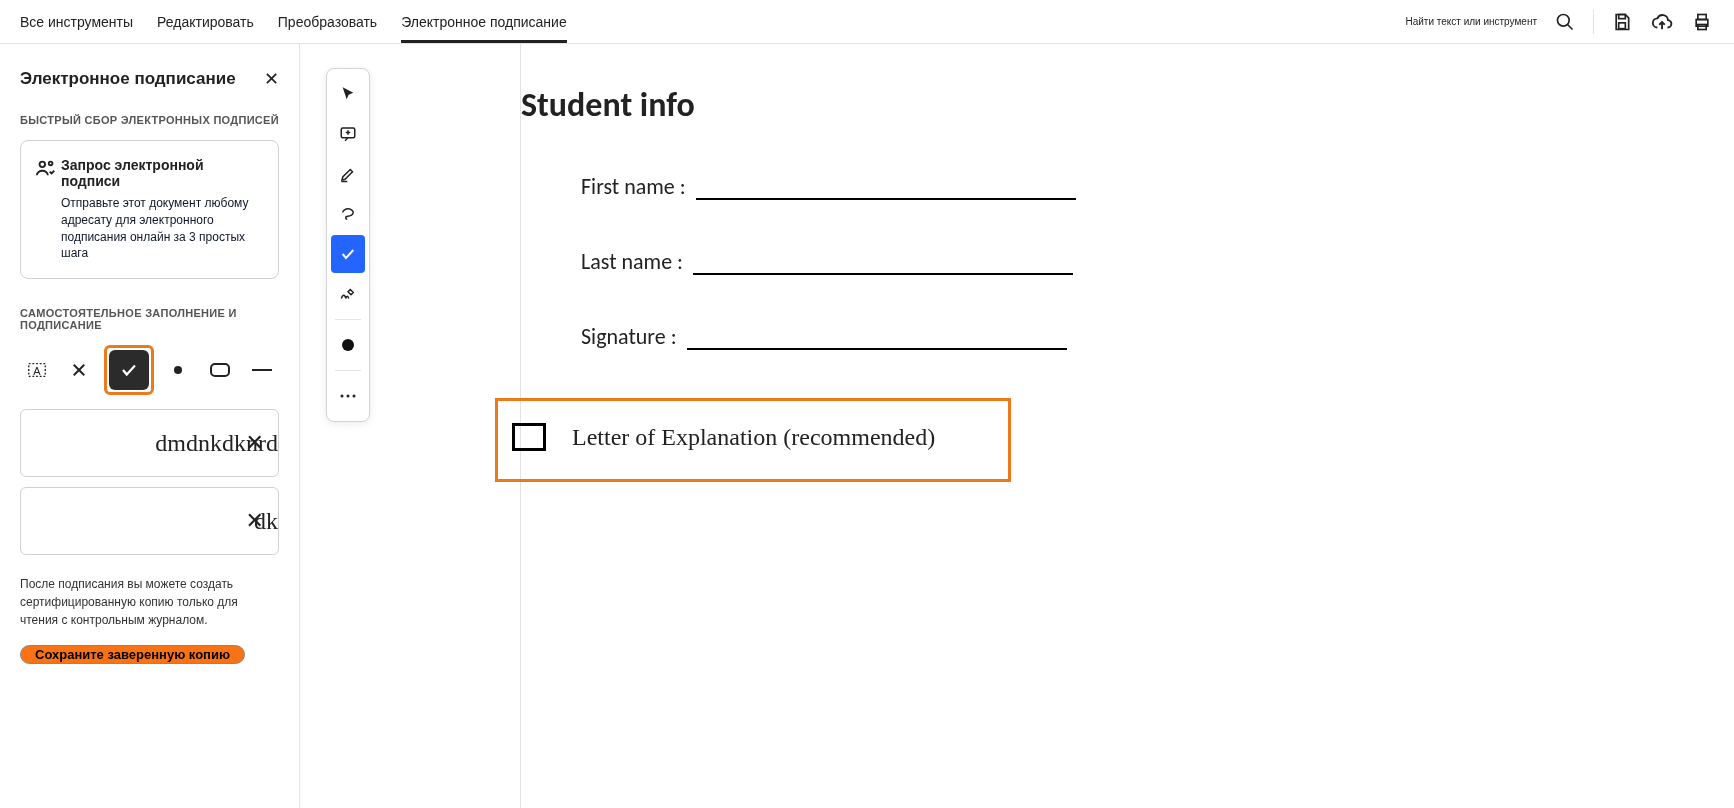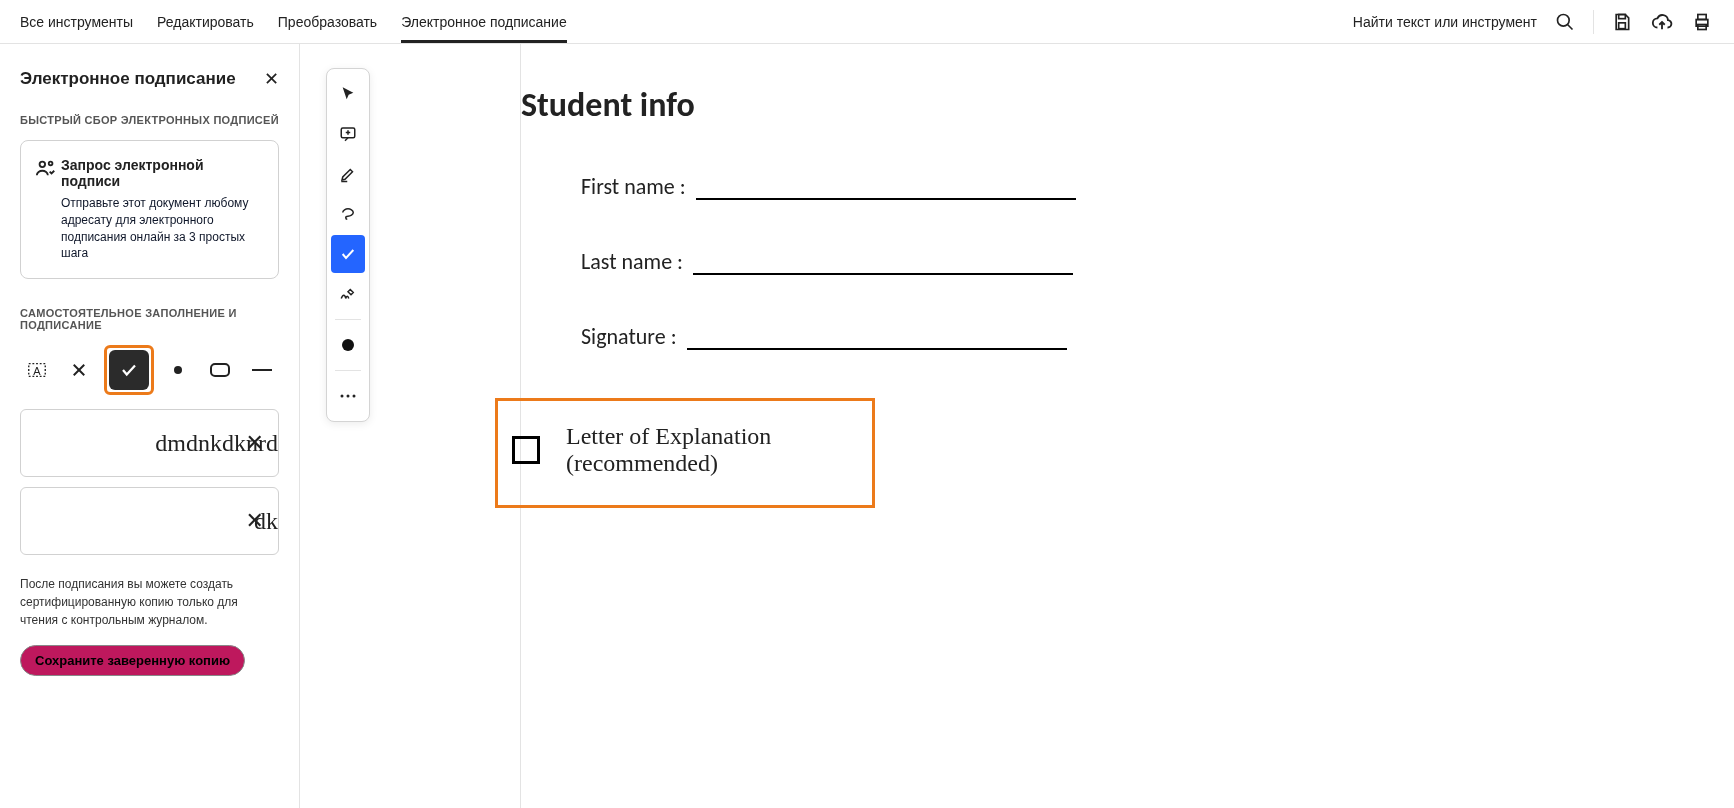--- a/index.html
+++ b/index.html
@@ -3,53 +3,53 @@
 <meta charset="utf-8">
 <style>
 * { box-sizing: border-box; margin: 0; padding: 0; }
 body { font-family: -apple-system, BlinkMacSystemFont, "Segoe UI", Arial, sans-serif; font-size: 14px; color: #222; background: #fff; }
 .top-bar { display: flex; align-items: center; height: 44px; border-bottom: 1px solid #e3e3e3; padding: 0 20px; }
 .tabs { display: flex; gap: 24px; flex: 1; }
 .tab { padding: 12px 0; font-size: 14px; color: #222; cursor: pointer; position: relative; }
 .tab.active { font-weight: 400; }
 .tab.active::after { content: ""; position: absolute; left: 0; right: 0; bottom: -1px; height: 3px; background: #222; }
 .top-right { display: flex; align-items: center; gap: 16px; }
-.search-hint { color: #222; font-size: 14px; }
+.search-hint { color: #222; font-size: 10px; }
 .icon-btn { width: 24px; height: 24px; display: flex; align-items: center; justify-content: center; cursor: pointer; }
 .divider-v { width: 1px; height: 24px; background: #e3e3e3; }
 .main { display: flex; height: calc(100vh - 44px); }
 .sidebar { width: 300px; border-right: 1px solid #e3e3e3; padding: 24px 20px; }
 .sidebar-header { display: flex; align-items: center; justify-content: space-between; margin-bottom: 24px; }
 .sidebar-title { font-size: 17px; font-weight: 600; }
 .close-x { font-size: 18px; cursor: pointer; color: #222; }
 .section-label { font-size: 11px; font-weight: 600; letter-spacing: 0.3px; color: #555; margin-bottom: 14px; text-transform: uppercase; }
 .request-card { border: 1px solid #d1d1d1; border-radius: 8px; padding: 16px 14px; display: flex; gap: 4px; margin-bottom: 28px; }
 .request-card .card-icon { flex: 0 0 22px; }
 .request-card .card-title { font-weight: 600; font-size: 14px; margin-bottom: 6px; }
 .request-card .card-desc { font-size: 12px; color: #0f172a; line-height: 1.4; }
 .tool-row { display: flex; align-items: center; gap: 8px; margin-bottom: 14px; }
 .tool-btn { width: 40px; height: 40px; display: flex; align-items: center; justify-content: center; border-radius: 6px; cursor: pointer; }
 .tool-btn.selected-dark { background: #2b2b2b; color: #fff; border-radius:6px;}
 .highlight-frame { border: 3px solid #ec7a1a; border-radius: 6px; padding: 2px; }
 .sig-box { border: 1px solid #d1d1d1; border-radius: 6px; height: 68px; display: flex; align-items: center; justify-content: flex-end; position: relative; margin-bottom: 10px; }
 .sig-box .sig-text { font-family: 'Brush Script MT', cursive; font-size: 24px; }
 .sig-box .sig-close { position: absolute; right: 14px; top: 50%; transform: translateY(-50%); font-size: 22px; cursor: pointer; }
 .note { font-size: 12px; color: #333; line-height: 1.5; margin-top: 20px; margin-bottom: 16px; }
-.save-btn { border: 1px solid #888; background: #be185d; border-radius: 20px; padding: 7px 14px; font-size: 13px; cursor: pointer; font-weight:600;}
+.save-btn { border: 1px solid #888; background: #f97316; border-radius: 20px; padding: 1px 14px; font-size: 13px; cursor: pointer; font-weight:600;}
 .canvas-area { flex: 1; position: relative; display: flex; }
 .floating-toolbar { position: absolute; left: 26px; top: 24px; background: #fff; border: 1px solid #d4d4d4; border-radius: 8px; box-shadow: 0 2px 8px rgba(0,0,0,0.08); padding: 6px 4px; display: flex; flex-direction: column; gap: 2px; }
 .ft-btn { width: 34px; height: 38px; display: flex; align-items: center; justify-content: center; border-radius: 4px; cursor: pointer; }
 .ft-btn.active { background: #2465ff; color: #fff; }
 .ft-sep { width: 26px; height: 1px; background: #e3e3e3; margin: 4px auto; }
 .page { margin-left: 220px; width: 820px; border-left: 1px solid #e3e3e3; padding: 40px 0 40px 0; }
 .page h1 { font-family: "Calibri", Arial, sans-serif; font-size: 34px; font-weight: 700; margin-bottom: 48px; }
 .field-row { display: flex; align-items: flex-end; margin-bottom: 48px; }
 .field-label { font-family: "Calibri", Arial, sans-serif; font-size: 22px; margin-right: 10px; white-space: nowrap; }
 .field-line { flex: 0 0 380px; border-bottom: 2px solid #000; height: 24px; }
-.highlight-group { border: 3px solid #ec7a1a; padding: 22px 20px 28px 14px; width: 380px; margin-top: 30px; }
+.highlight-group { border: 3px solid #ec7a1a; padding: 22px 20px 28px 14px; width: 516px; margin-top: 30px; }
 .check-row { display: flex; align-items: center; gap: 26px; margin-bottom: 24px; }
 .check-row:last-child { margin-bottom: 0; }
 .check-box { width: 34px; height: 28px; border: 3px solid #000; }
 .check-label { font-family: "Times New Roman", serif; font-size: 24px; }
 svg { display: block; }
 </style>
 </head>
 <body>
 
 <div class="top-bar">

